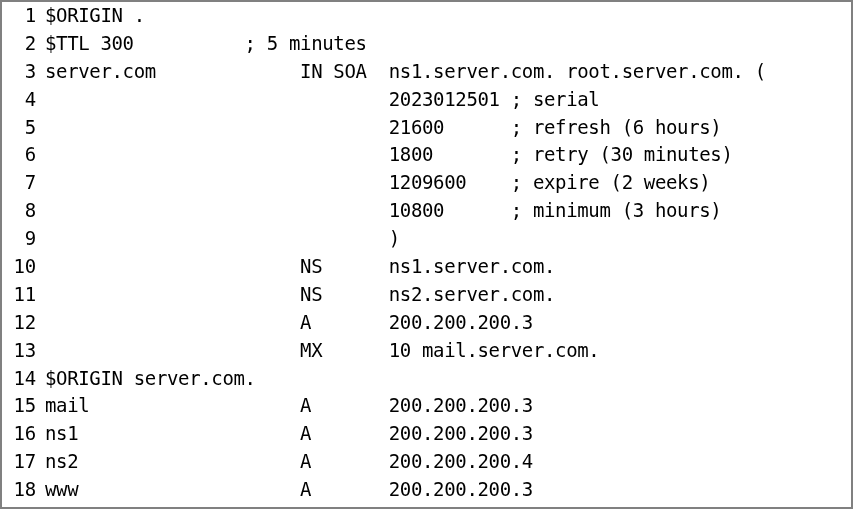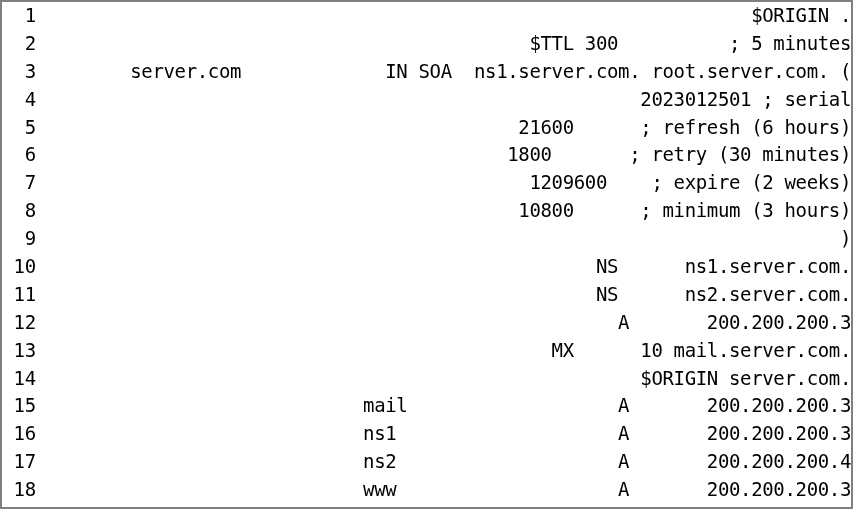--- a/index.html
+++ b/index.html
@@ -43,21 +43,20 @@
     color: #000000;
     font-variant-numeric: tabular-nums;
     letter-spacing: -0.2px;
   }
   .line-content {
     flex: 1 1 auto;
     padding-left: 9px;
     white-space: pre;
     letter-spacing: -0.35px;
     overflow: hidden;
-    text-align: right;
   }
 </style>
 </head>
 <body>
 
 <div id="viewport">
   <div id="code-listing"><div class="code-line"><span class="line-number">1</span><span class="line-content">$ORIGIN .</span></div><div class="code-line"><span class="line-number">2</span><span class="line-content">$TTL 300          ; 5 minutes</span></div><div class="code-line"><span class="line-number">3</span><span class="line-content">server.com             IN SOA  ns1.server.com. root.server.com. (</span></div><div class="code-line"><span class="line-number">4</span><span class="line-content">                               2023012501 ; serial</span></div><div class="code-line"><span class="line-number">5</span><span class="line-content">                               21600      ; refresh (6 hours)</span></div><div class="code-line"><span class="line-number">6</span><span class="line-content">                               1800       ; retry (30 minutes)</span></div><div class="code-line"><span class="line-number">7</span><span class="line-content">                               1209600    ; expire (2 weeks)</span></div><div class="code-line"><span class="line-number">8</span><span class="line-content">                               10800      ; minimum (3 hours)</span></div><div class="code-line"><span class="line-number">9</span><span class="line-content">                               )</span></div><div class="code-line"><span class="line-number">10</span><span class="line-content">                       NS      ns1.server.com.</span></div><div class="code-line"><span class="line-number">11</span><span class="line-content">                       NS      ns2.server.com.</span></div><div class="code-line"><span class="line-number">12</span><span class="line-content">                       A       200.200.200.3</span></div><div class="code-line"><span class="line-number">13</span><span class="line-content">                       MX      10 mail.server.com.</span></div><div class="code-line"><span class="line-number">14</span><span class="line-content">$ORIGIN server.com.</span></div><div class="code-line"><span class="line-number">15</span><span class="line-content">mail                   A       200.200.200.3</span></div><div class="code-line"><span class="line-number">16</span><span class="line-content">ns1                    A       200.200.200.3</span></div><div class="code-line"><span class="line-number">17</span><span class="line-content">ns2                    A       200.200.200.4</span></div><div class="code-line"><span class="line-number">18</span><span class="line-content">www                    A       200.200.200.3</span></div></div>
 </div>
 
 </body></html>

